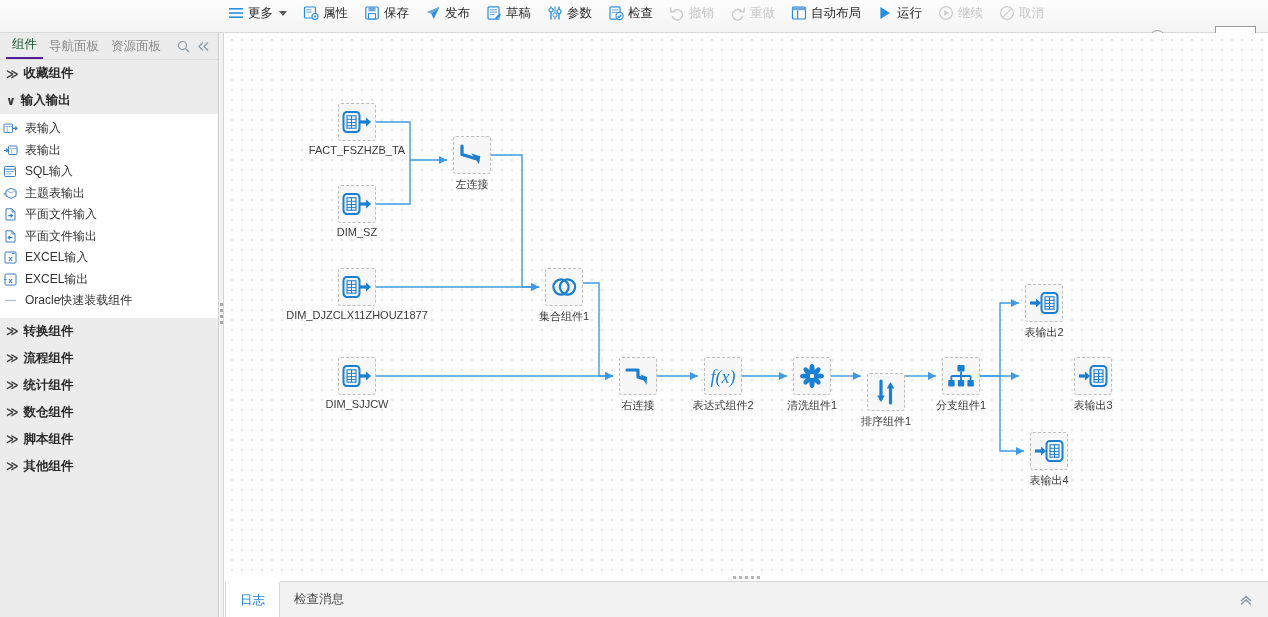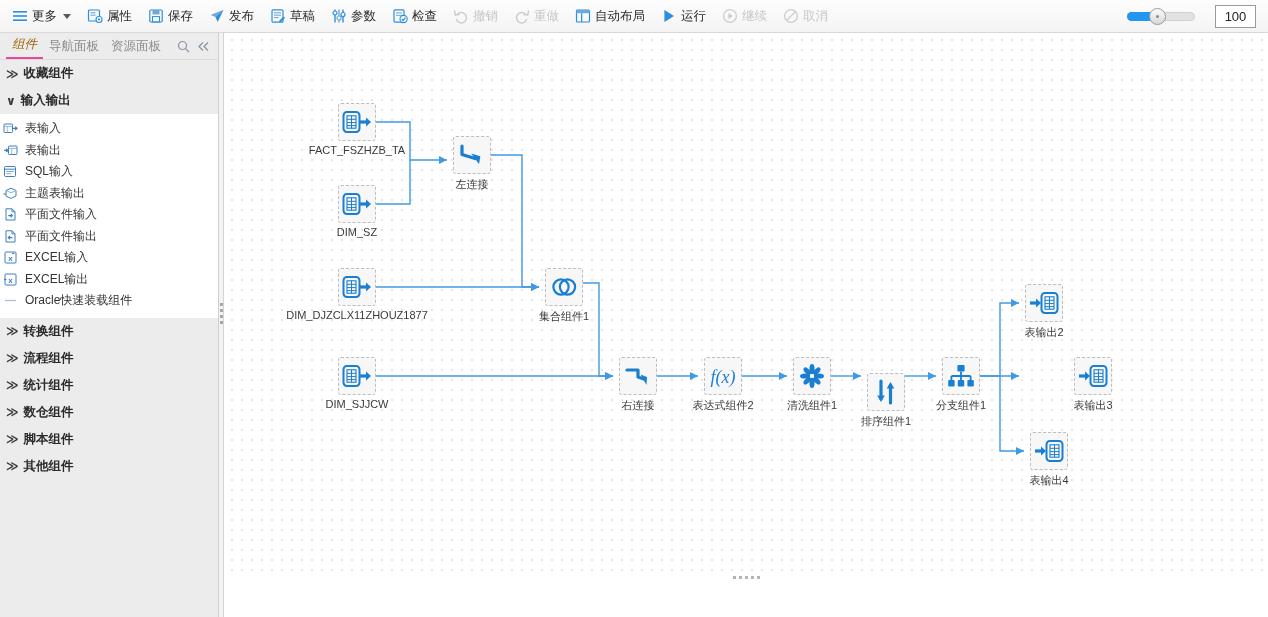--- a/index.html
+++ b/index.html
@@ -8,21 +8,21 @@
     font-family: "Liberation Sans", "DejaVu Sans", sans-serif;
     font-size: 12px; color: #333; overflow: hidden; background: #fff;
   }
   #app { position: relative; width: 1268px; height: 617px; }
 
   
   #toolbar {
     position: absolute; top: 0; left: 0; width: 1268px; height: 33px;
     background: linear-gradient(to bottom, #fdfdfd 0%, #f4f4f4 100%);
     border-bottom: 1px solid #d8d8d8;
-    display: flex; align-items: center; padding-left: 4px;
+    display: flex; align-items: center; padding-left: 4px; flex-direction: column;
   }
   .tb-btn {
     display: flex; align-items: center; gap: 4px;
     height: 26px; padding: 0 7px; cursor: pointer;
     white-space: nowrap; color: #2b2b2b; font-size: 12.5px;
     border: 1px solid transparent; border-radius: 2px;
   }
   .tb-btn.disabled { color: #c6c6c6; cursor: default; }
   .tb-ico { width: 16px; height: 16px; flex: 0 0 16px; position: relative; }
   .tb-ico svg { display: block; }
@@ -67,21 +67,21 @@
   }
   #side-tabs {
     height: 27px; display: flex; align-items: flex-end;
     background: #ececec; padding-left: 6px; position: relative;
     border-bottom: 1px solid #dcdcdc;
   }
   .side-tab {
     font-size: 12.5px; color: #8a8a8a; padding: 0 6px 4px 6px;
     cursor: pointer; white-space: nowrap;
   }
-  .side-tab.active { color: #a16207; border-bottom: 2px solid #ec4899; font-weight: normal; font-style: italic; }
+  .side-tab.active { color: #14532d; border-bottom: 2px solid #4c1d95; font-weight: normal; }
   #side-tab-icons {
     margin-left: auto; display: flex; align-items: center;
     gap: 7px; padding: 0 8px 3px 0;
   }
   .side-ic { cursor: pointer; opacity: .75; }
   #side-scroll { flex: 1; overflow: hidden; position: relative; }
   .group-head {
     height: 27px; display: flex; align-items: center; gap: 5px;
     padding-left: 6px; font-weight: bold; font-size: 12.5px; color: #2a2a2a;
     cursor: pointer; background: #ececec;
@@ -668,14 +668,26 @@
   <div id="h-splitter">
     <div class="dots">
       <i></i>
         <i></i>
         <i></i>
         <i></i>
         <i></i>
     </div>
   </div>
 
+  <div id="bottom-panel">
+    <div id="bt-tabs" style="display:flex;">
+        <div class="bt-tab active">日志</div>
+        <div class="bt-tab">检查消息</div>
+      </div>
+    <div id="bt-collapse">
+      <svg width="16" height="16" viewBox="0 0 16 16">
+        <polyline points="3,9 8,4.5 13,9" fill="none" stroke="#8796a6" stroke-width="1.5"></polyline>
+        <polyline points="3,12.5 8,8 13,12.5" fill="none" stroke="#8796a6" stroke-width="1.5"></polyline>
+      </svg>
+    </div>
+  </div>
 
 </div>
 
 </body></html>

